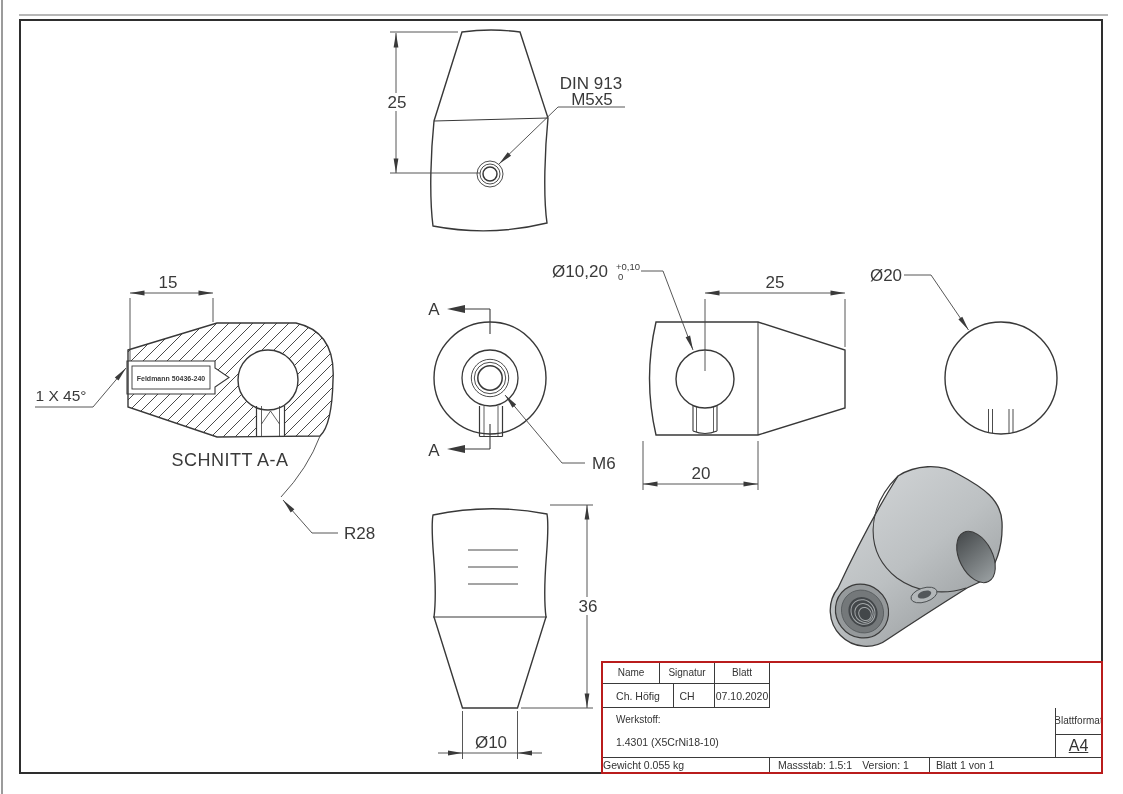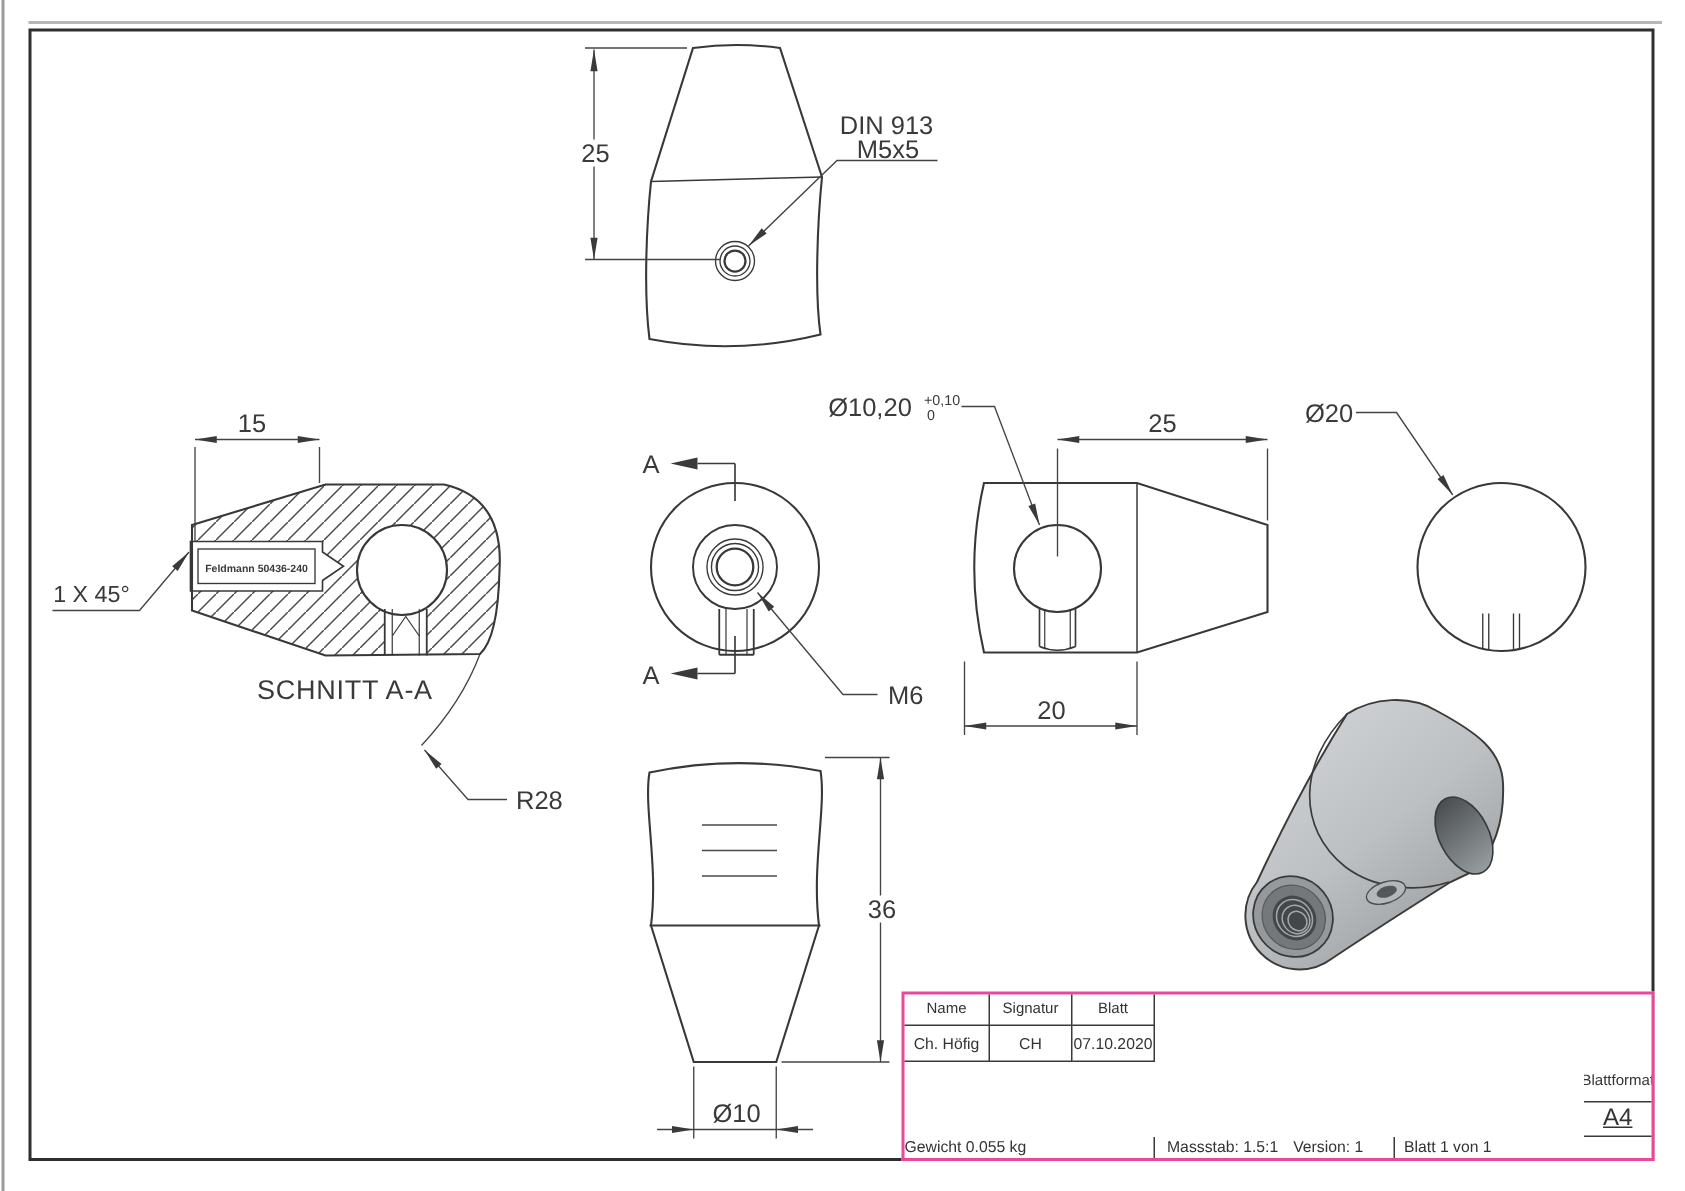--- a/index.html
+++ b/index.html
@@ -10,21 +10,21 @@
   .frame{position:absolute;left:19px;top:19px;width:1084px;height:755px;
          box-sizing:border-box;border:2px solid #2e2e2e;}
   svg.drawing{position:absolute;left:0;top:0;}
   svg text{font-family:"Liberation Sans",sans-serif;fill:#3a3a3a;}
   .dimtxt{font-size:17px;}
   .caption{font-size:18px;letter-spacing:.5px;}
   .tol{font-size:9.5px;}
   .inslbl{font-size:7px;font-weight:bold;}
   
   .tblock{position:absolute;left:601px;top:661px;width:502px;height:113px;
-          box-sizing:border-box;border:2px solid #ec4899;background:#fff;}
+          box-sizing:border-box;border:2px solid #b91c1c;background:#fff;}
   .cell{position:absolute;box-sizing:border-box;border:0 solid #3a3a3a;
         font-size:10px;line-height:12px;overflow:hidden;}
   .br{border-right-width:1.5px;} .bb{border-bottom-width:1.5px;}
   .cc{display:flex;align-items:center;justify-content:center;text-align:center;}
   .cl{display:flex;align-items:center;}
   .val{font-size:10.5px;}
   .artnr-label{position:absolute;left:6px;top:4px;font-size:10px;}
   .artnr-value{position:absolute;left:6px;top:14px;font-size:23px;font-weight:bold;letter-spacing:.5px;}
   .oberfl{position:absolute;left:171px;top:5px;font-size:10px;display:flex;gap:7px;white-space:nowrap;}
   .wk-label{position:absolute;left:13px;top:6px;font-size:10px;}
@@ -206,25 +206,29 @@
       <ellipse cx="924" cy="595" rx="13.5" ry="7" transform="rotate(-18 924 595)" fill="#b3b7b9" stroke="#4a4e50" stroke-width="0.9"></ellipse>
       <ellipse cx="924.5" cy="594.5" rx="7" ry="3.6" transform="rotate(-18 924.5 594.5)" fill="#53575a" stroke="none"></ellipse>
     </g>
   </svg>
 
   <div class="tblock">
     <div class="cell br bb cc" style="left:0;top:0;width:57px;height:21px">Name</div>
     <div class="cell br bb cc" style="left:57px;top:0;width:55px;height:21px">Signatur</div>
     <div class="cell br bb cc" style="left:112px;top:0;width:55px;height:21px">Blatt</div>
 
-    <div class="cell br bb cc val" style="left:0;top:21px;width:57px;height:24px">Ch. Höfig</div>
+    <div class="cell br bb cc val" style="left:0;top:21px;width:71px;height:24px">Ch. Höfig</div>
     <div class="cell br bb cc val" style="left:57px;top:21px;width:55px;height:24px">CH</div>
     <div class="cell br bb cc val" style="left:112px;top:21px;width:55px;height:24px">07.10.2020</div>
 
 
+    <div class="cell br bb" style="left:0;top:45px;width:453px;height:50px">
+      <span class="wk-label">Werkstoff:</span>
+      <span class="wk-value">1.4301 (X5CrNi18-10)</span>
+    </div>
     <div class="cell bb cc" style="left:453px;top:45px;width:45px;height:27px">Blattformat</div>
     <div class="cell bb cc a4" style="left:453px;top:72px;width:45px;height:23px">A4</div>
 
     <div class="cell br cl val" style="left:0;top:95px;width:167px;height:14px">Gewicht 0.055 kg</div>
     <div class="cell br cl" style="left:167px;top:95px;width:160px;height:14px;padding-left:8px;gap:10px">
       <span class="val">Massstab: 1.5:1</span>
       <span class="val">Version: 1</span>
     </div>
     <div class="cell cl val" style="left:327px;top:95px;width:171px;height:14px;padding-left:6px">Blatt 1 von 1</div>
   </div>

